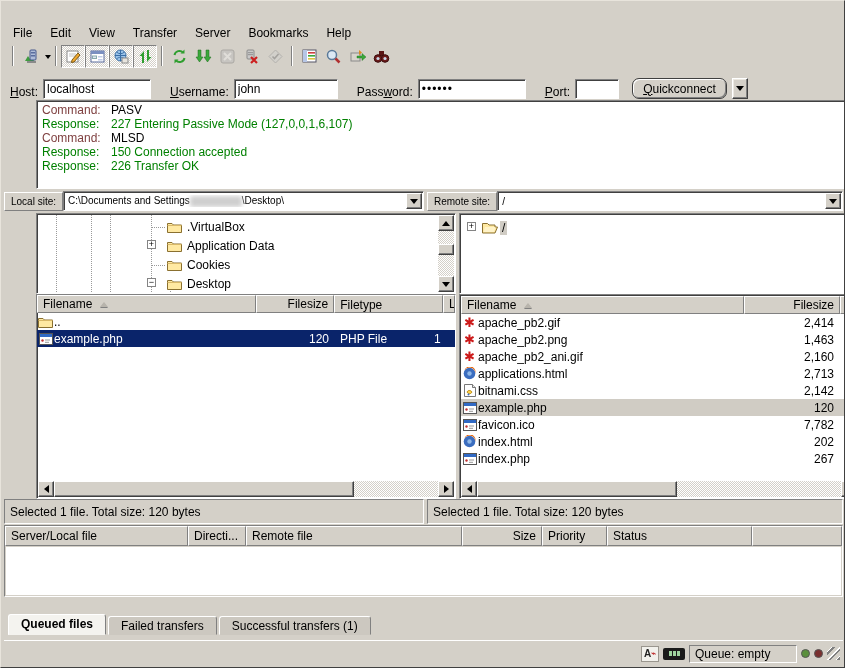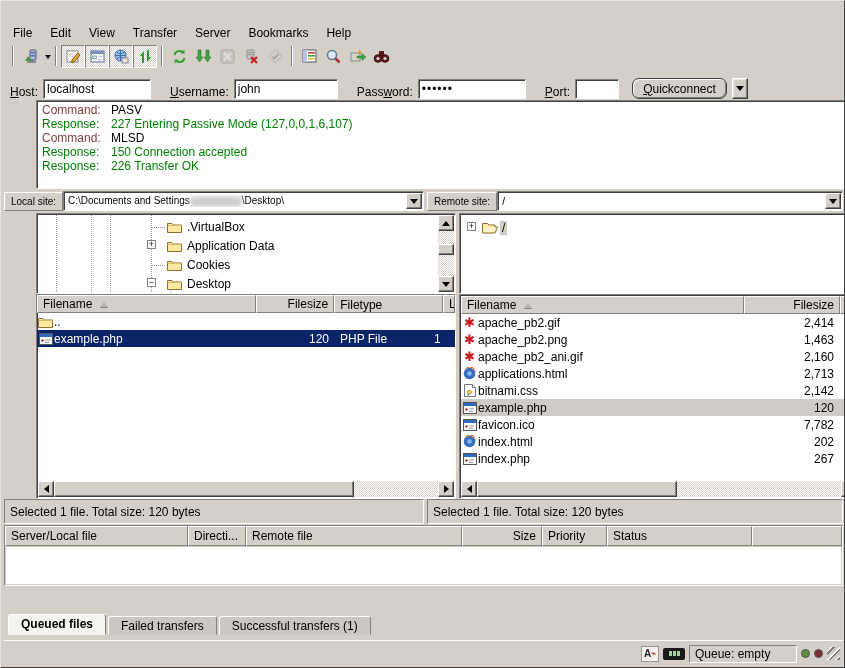--- a/index.html
+++ b/index.html
@@ -572,21 +572,21 @@
     </div>
   </div>
 
   <div class="abs statusline" style="left:3px;top:498px;width:420px;height:25px;">
       <span>Selected 1 file. Total size: 120 bytes</span>
     </div>
   <div class="abs statusline" style="left:426px;top:498px;width:416px;height:25px;">
       <span>Selected 1 file. Total size: 120 bytes</span>
     </div>
 
-  <div class="abs in" style="left:3px;top:524px;width:839px;height:61px;background:#d4d0c8;">
+  <div class="abs in" style="left:3px;top:524px;width:839px;height:72px;background:#d4d0c8;">
     <div class="queue-hdr">
       <div class="hcell" style="width:183px;">
           <span>Server/Local file</span>
         </div>
       <div class="hcell" style="width:58px;">
           <span>Directi...</span>
         </div>
       <div class="hcell" style="width:216px;">
           <span>Remote file</span>
         </div>

